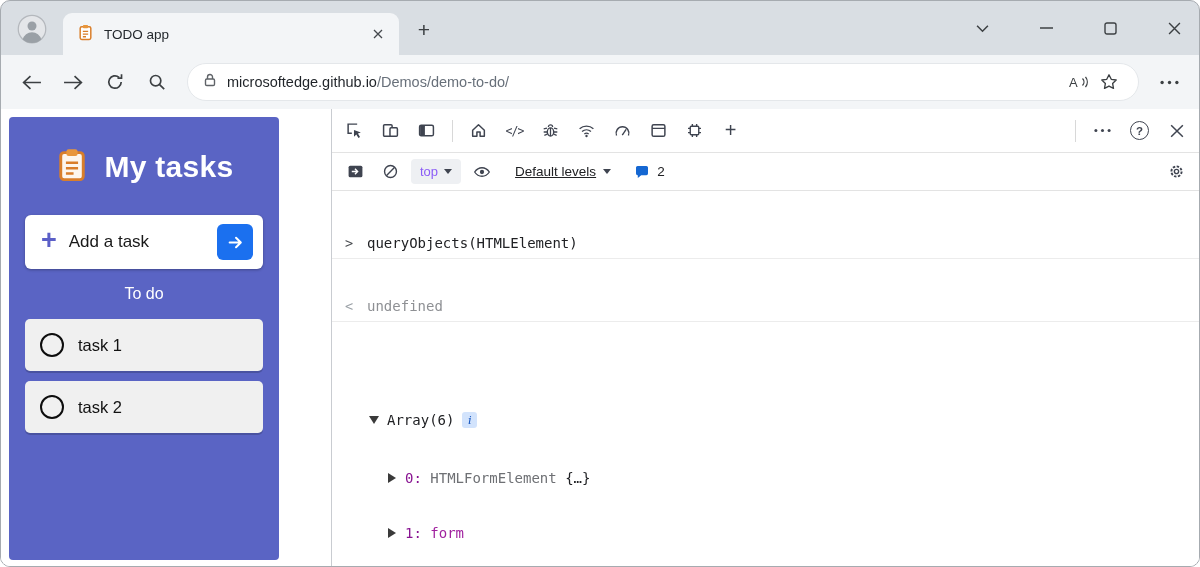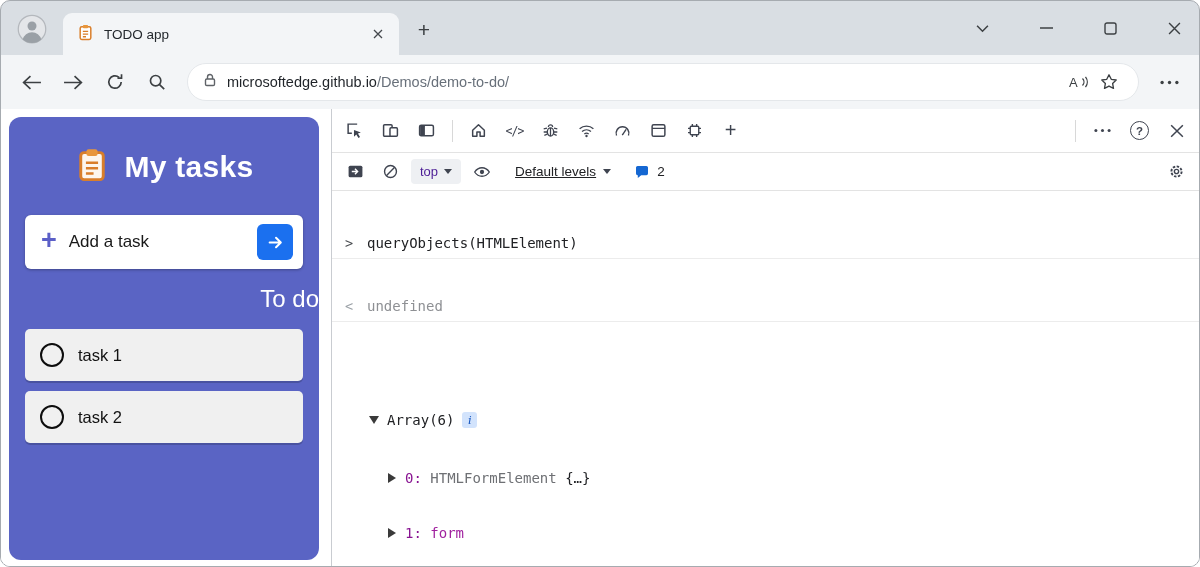--- a/index.html
+++ b/index.html
@@ -36,34 +36,34 @@
   .url-path { color: #68707a; }
   .addr-spacer { flex: 1; }
   .addr-icon { width: 30px; height: 30px; display: flex; align-items: center; justify-content: center; }
 
   
   .main { display: flex; height: 459px; background: #fff; }
 
   
   .page { width: 330px; background: #fff; position: relative; }
   .sidebar {
-    position: absolute; left: 8px; top: 8px; bottom: 8px; width: 310px;
-    background: #5a64c4; border-radius: 12px; overflow: hidden;
+    position: absolute; left: 8px; top: 8px; bottom: 8px; width: 270px;
+    background: #5a64c4; border-radius: 4px; overflow: hidden;
   }
   .app-header { display: flex; align-items: center; justify-content: center; gap: 14px; padding: 30px 10px 20px; }
   .app-title { font-size: 30px; font-weight: 700; color: #fff; letter-spacing: .3px; }
   .add-btn {
     margin: 8px 16px 16px; background: #fff; border-radius: 6px; height: 54px;
     display: flex; align-items: center; gap: 12px; padding: 0 10px 0 16px;
     box-shadow: 0 1px 3px rgba(0,0,0,.3); cursor: pointer;
   }
   .add-plus { color: #5b5fc7; font-size: 27px; font-weight: 700; line-height: 1; margin-top: -3px; }
   .add-label { flex: 1; font-size: 17px; color: #191919; text-align: left; }
   .add-arrow-btn { width: 36px; height: 36px; border-radius: 6px; background: #1b70ef; display: flex; align-items: center; justify-content: center; }
-  .todo-heading { text-align: right; color: #fff; font-size: 24px; font-weight: 500; margin: 14px 0 16px; }
+  .todo-heading { text-align: center; color: #fff; font-size: 16px; font-weight: 500; margin: 14px 0 16px; }
   .task {
     margin: 0 16px 10px; background: #f0f0f0; border-radius: 5px; height: 52px;
     display: flex; align-items: center; gap: 14px; padding: 0 15px;
     box-shadow: 0 2px 0 rgba(0,0,0,.18); cursor: pointer;
   }
   .task-circle { width: 24px; height: 24px; border: 2.5px solid #0d0d0d; border-radius: 50%; flex: none; }
   .task-label { font-size: 16.5px; color: #121212; }
 
   
   .devtools { flex: 1; min-width: 0; background: #fff; border-left: 1px solid #c9ccd1; display: flex; flex-direction: column; }
@@ -75,21 +75,21 @@
   .console-tab {
     height: 44px; display: flex; align-items: center; gap: 8px; padding: 0 14px; margin: 0 4px;
     border-bottom: 3px solid #1567d2; border-left: 1px solid #e8e8e8; border-right: 1px solid #e8e8e8;
     font-size: 13.5px; color: #202124; font-weight: 500; background: #fff;
   }
   .dt-right { margin-left: auto; display: flex; align-items: center; gap: 4px; }
   .help-circle { width: 19px; height: 19px; border: 1.6px solid #3f4450; border-radius: 50%; font-size: 11.5px; color: #3f4450; display: flex; align-items: center; justify-content: center; font-weight: 700; }
 
   .console-bar { height: 38px; display: flex; align-items: center; gap: 7px; padding: 0 9px; border-bottom: 1px solid #e3e3e3; flex: none; }
   .cb-btn { width: 28px; height: 28px; display: flex; align-items: center; justify-content: center; border-radius: 4px; }
-  .context-select { display: flex; align-items: center; gap: 6px; background: #eef0f3; border-radius: 4px; padding: 5px 9px; font-size: 13px; color: #4c1d95; }
+  .context-select { display: flex; align-items: center; gap: 6px; background: #eef0f3; border-radius: 4px; padding: 5px 9px; font-size: 13px; color: #8b5cf6; }
   .caret-down { width: 0; height: 0; border-left: 4.5px solid transparent; border-right: 4.5px solid transparent; border-top: 5.5px solid #3f4450; }
   .filter-input { width: 168px; height: 28px; border: 1px solid #c6c9cc; border-radius: 4px; padding: 0 9px; font-size: 13px; color: #333; background: #fff; font-family: "Liberation Sans", sans-serif; }
   .filter-input::placeholder { color: #9aa0a6; }
   .levels-select { display: flex; align-items: center; gap: 7px; font-size: 13.5px; color: #202124; margin-left: 12px; text-decoration: underline; }
   .issues { display: flex; align-items: center; gap: 7px; margin-left: 16px; font-size: 13.5px; color: #202124; }
   .cb-gear { margin-left: auto; }
 
   
   .console-log { flex: 1; font-family: "DejaVu Sans Mono", monospace; font-size: 14px; color: #202124; padding-top: 5px; overflow: hidden; white-space: pre; }
   .cmd-row, .res-row { min-height: 31px; display: flex; align-items: center; border-bottom: 1px solid #ececec; padding-left: 13px; }

